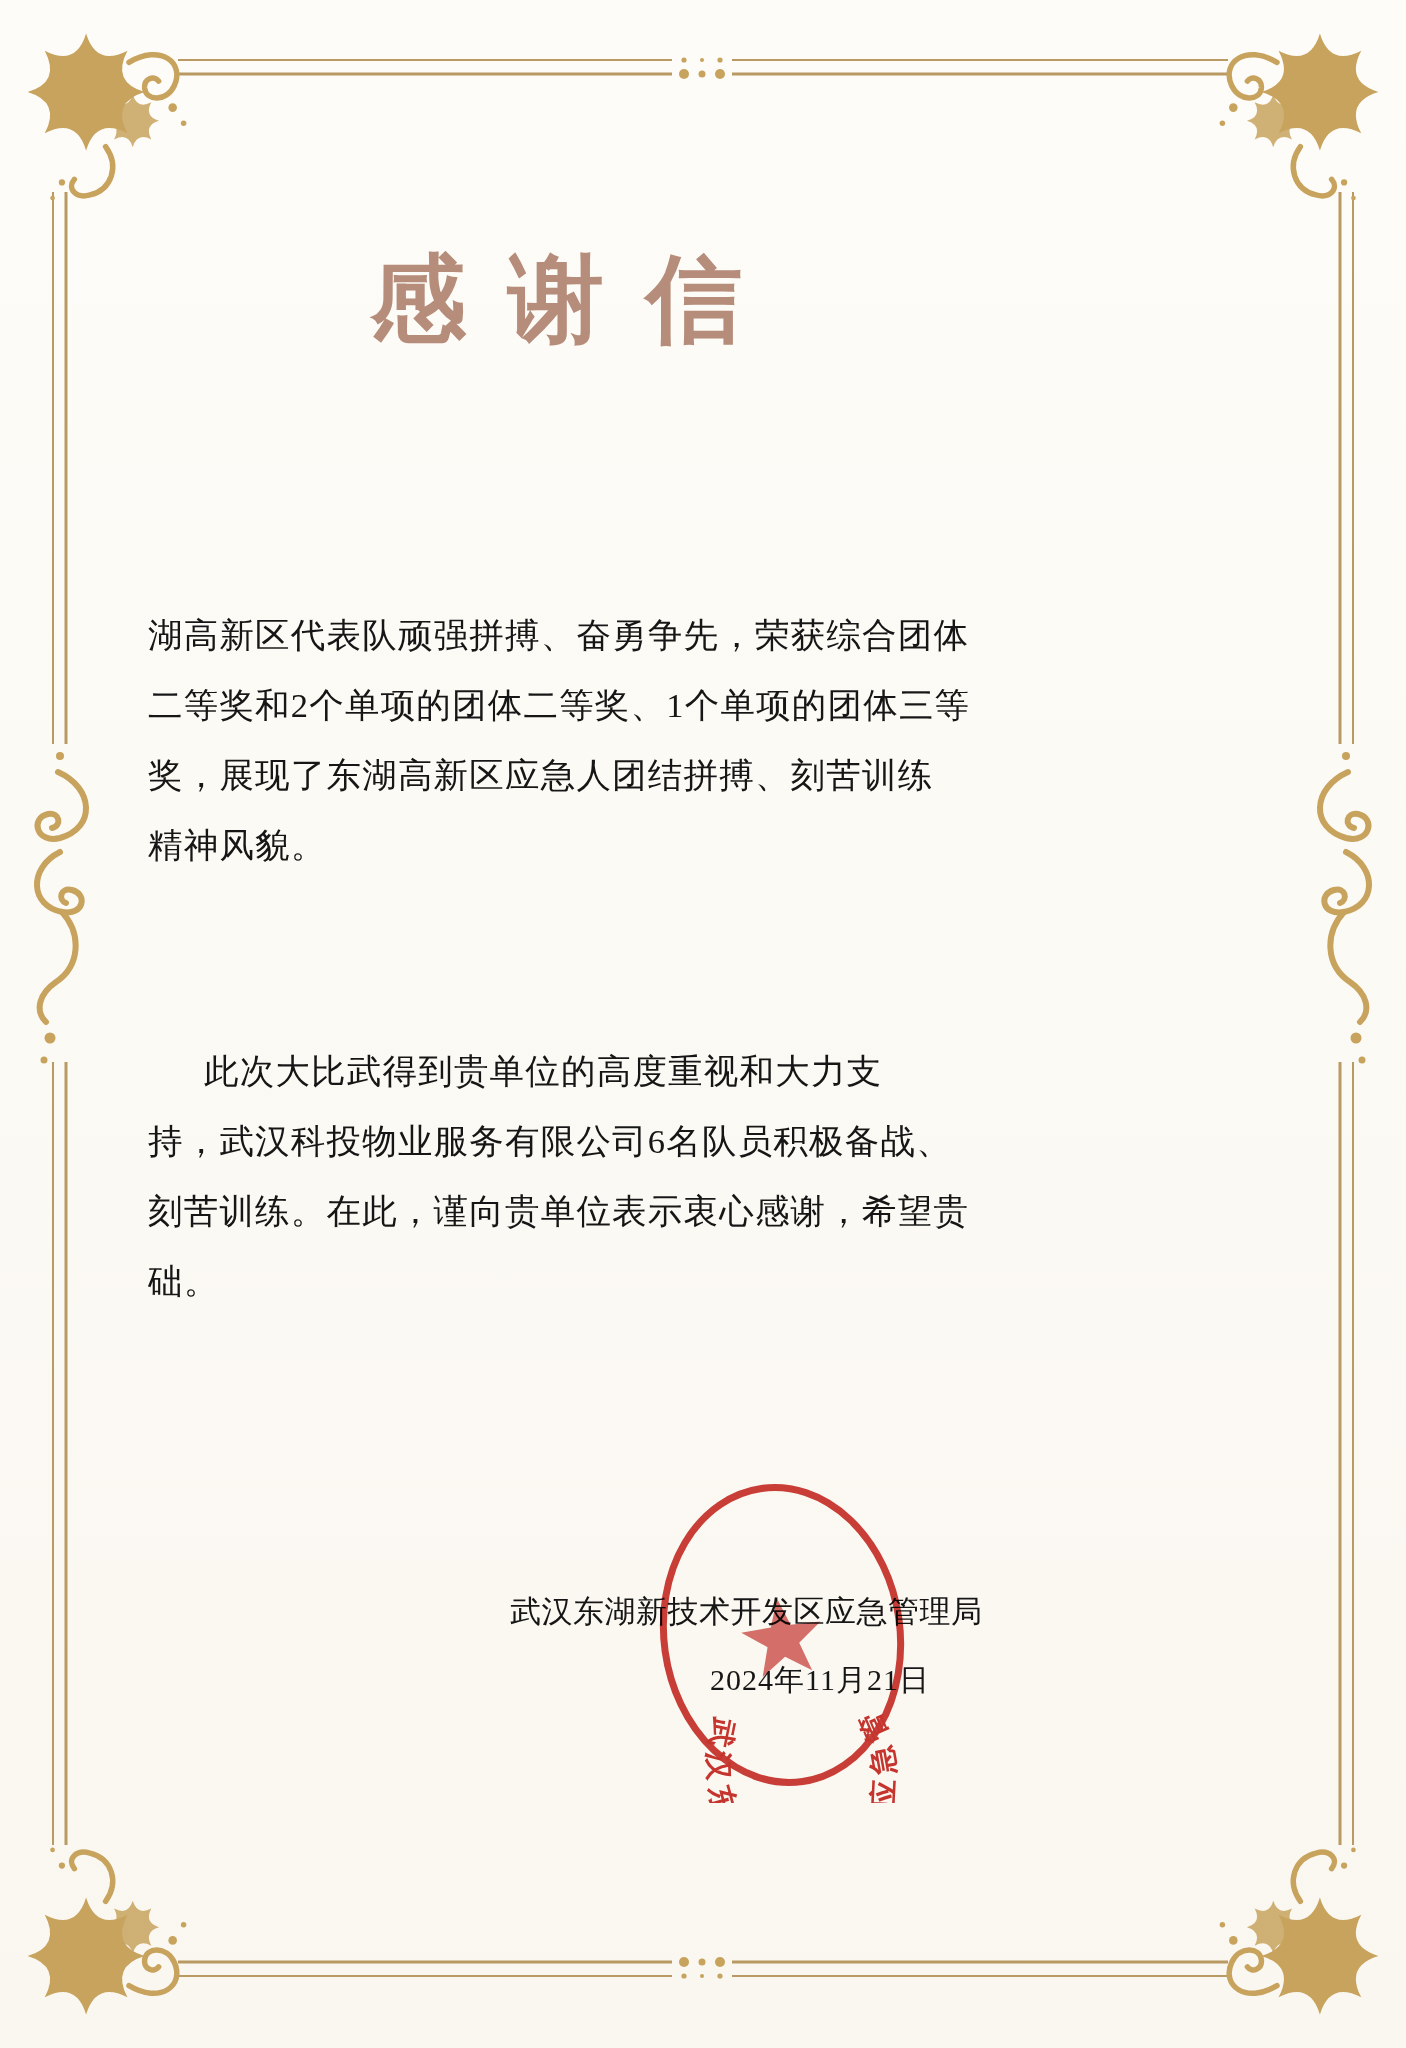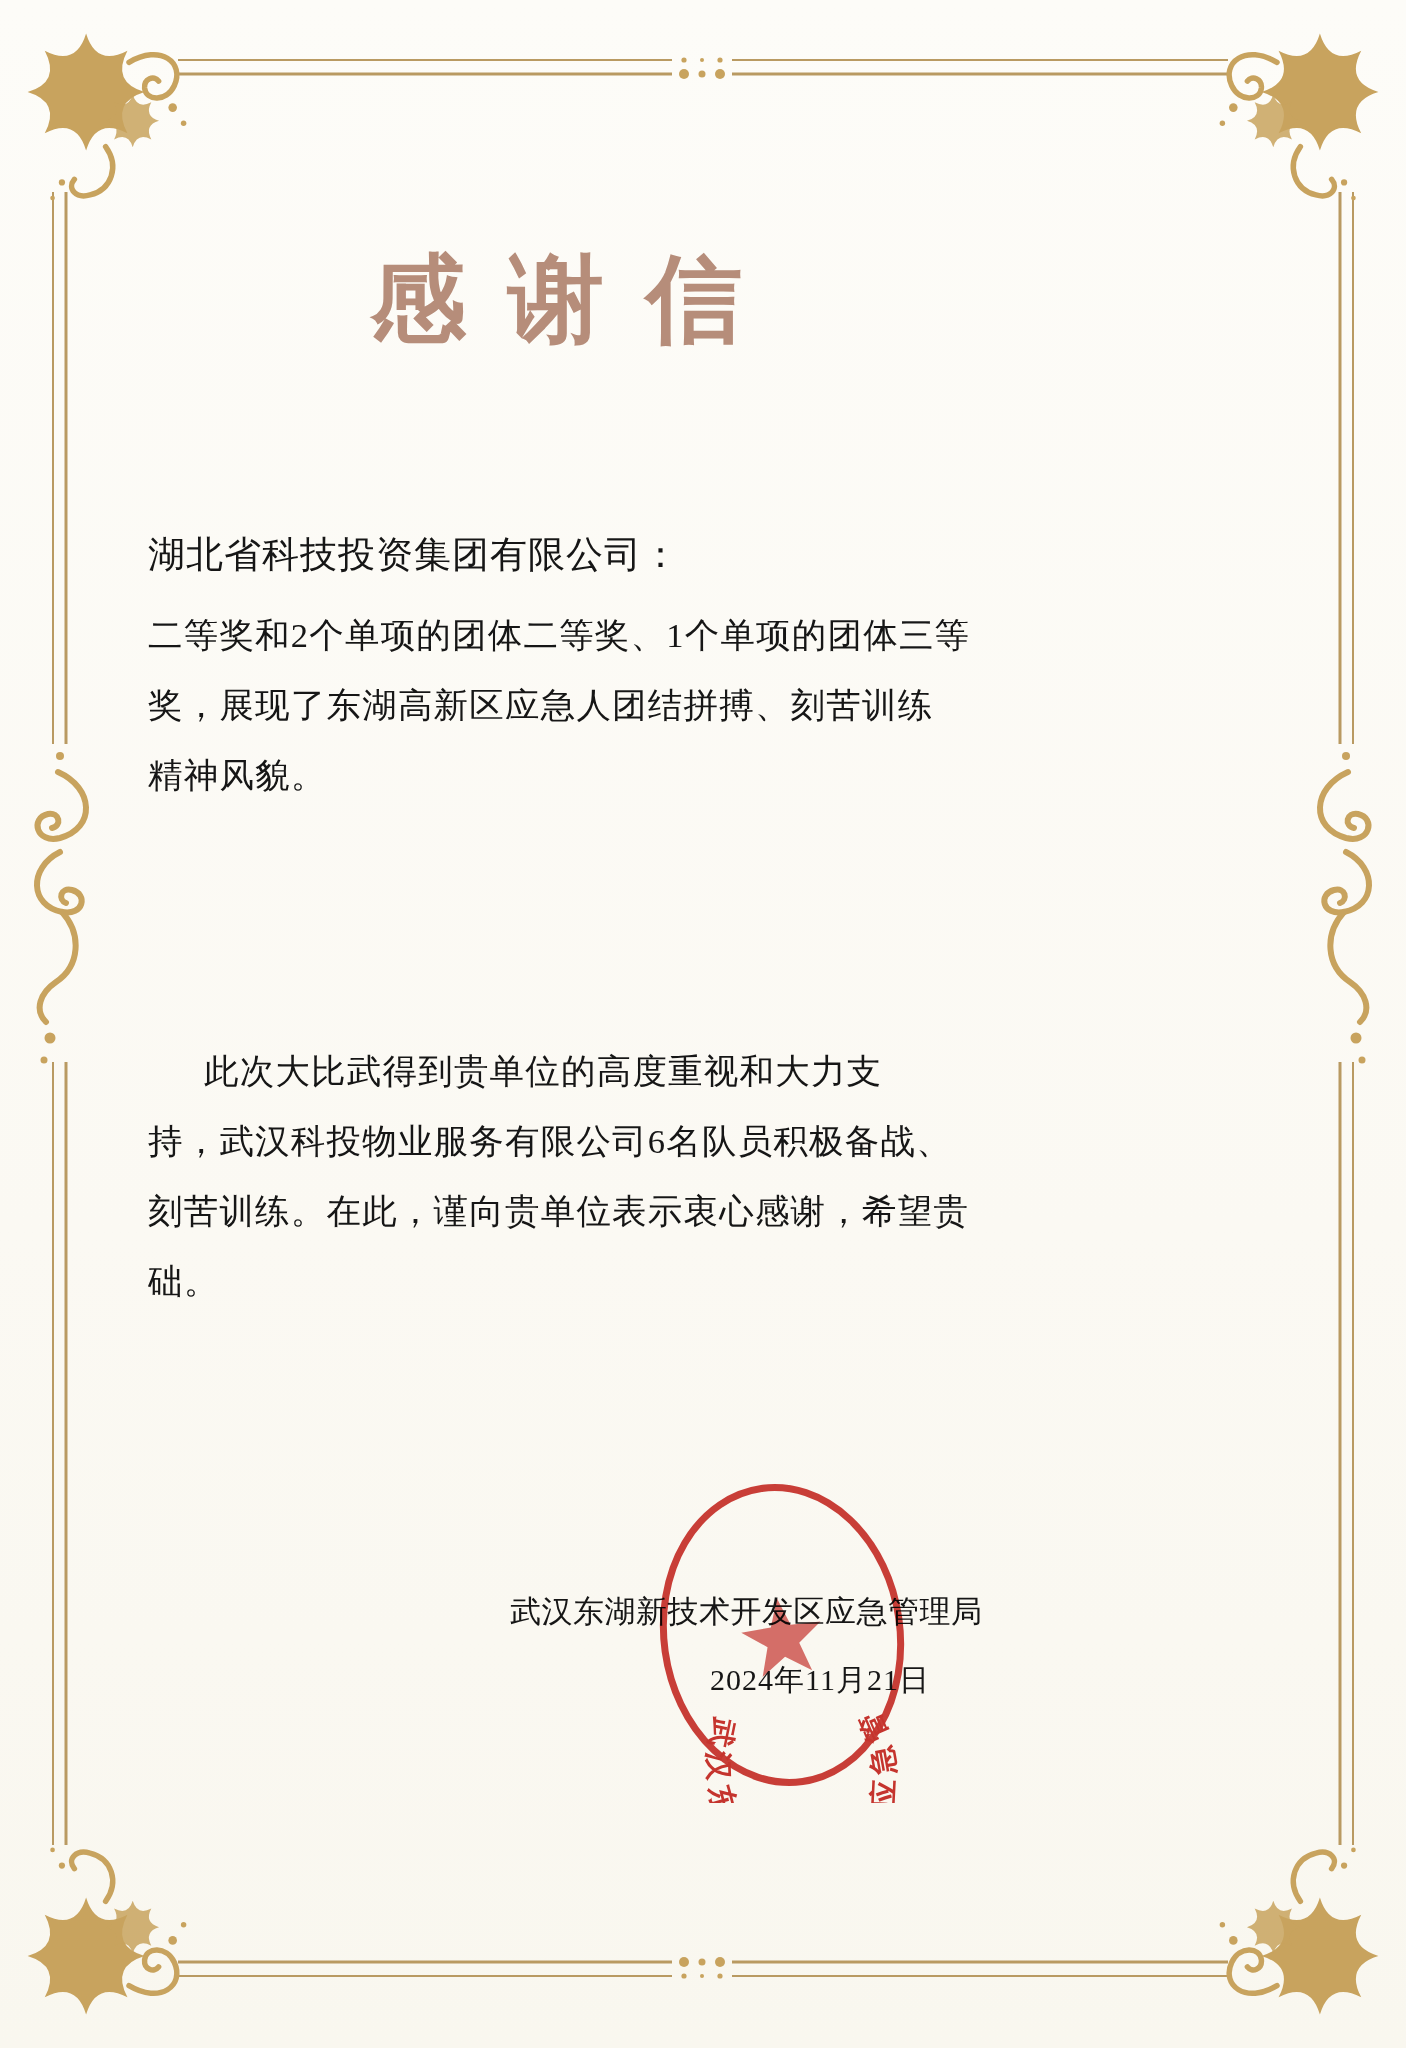--- a/index.html
+++ b/index.html
@@ -125,23 +125,23 @@
     <use href="#cornerG" transform="translate(12,2034) scale(0.78,-0.78)"></use>
     <use href="#cornerG" transform="translate(1394,2034) scale(-0.78,-0.78)"></use>
 
     <use href="#scrollG"></use>
     <use href="#scrollG" transform="translate(1406,0) scale(-1,1)"></use>
   </svg>
 
   <div class="content">
     <h1 class="title">感谢信</h1>
 
-    <div class="salutation">湖北省科技投资集团有限公司：</div>
 
     <div class="para p1">
+      <div class="line">湖高新区代表队顽强拼搏、奋勇争先，荣获综合团体</div>
       <div class="line">二等奖和2个单项的团体二等奖、1个单项的团体三等</div>
       <div class="line">奖，展现了东湖高新区应急人团结拼搏、刻苦训练</div>
       <div class="line">精神风貌。</div>
     </div>
 
     <div class="para p2">
       <div class="line indent">此次大比武得到贵单位的高度重视和大力支</div>
       <div class="line">持，武汉科投物业服务有限公司6名队员积极备战、</div>
       <div class="line">刻苦训练。在此，谨向贵单位表示衷心感谢，希望贵</div>
       <div class="line">础。</div>

